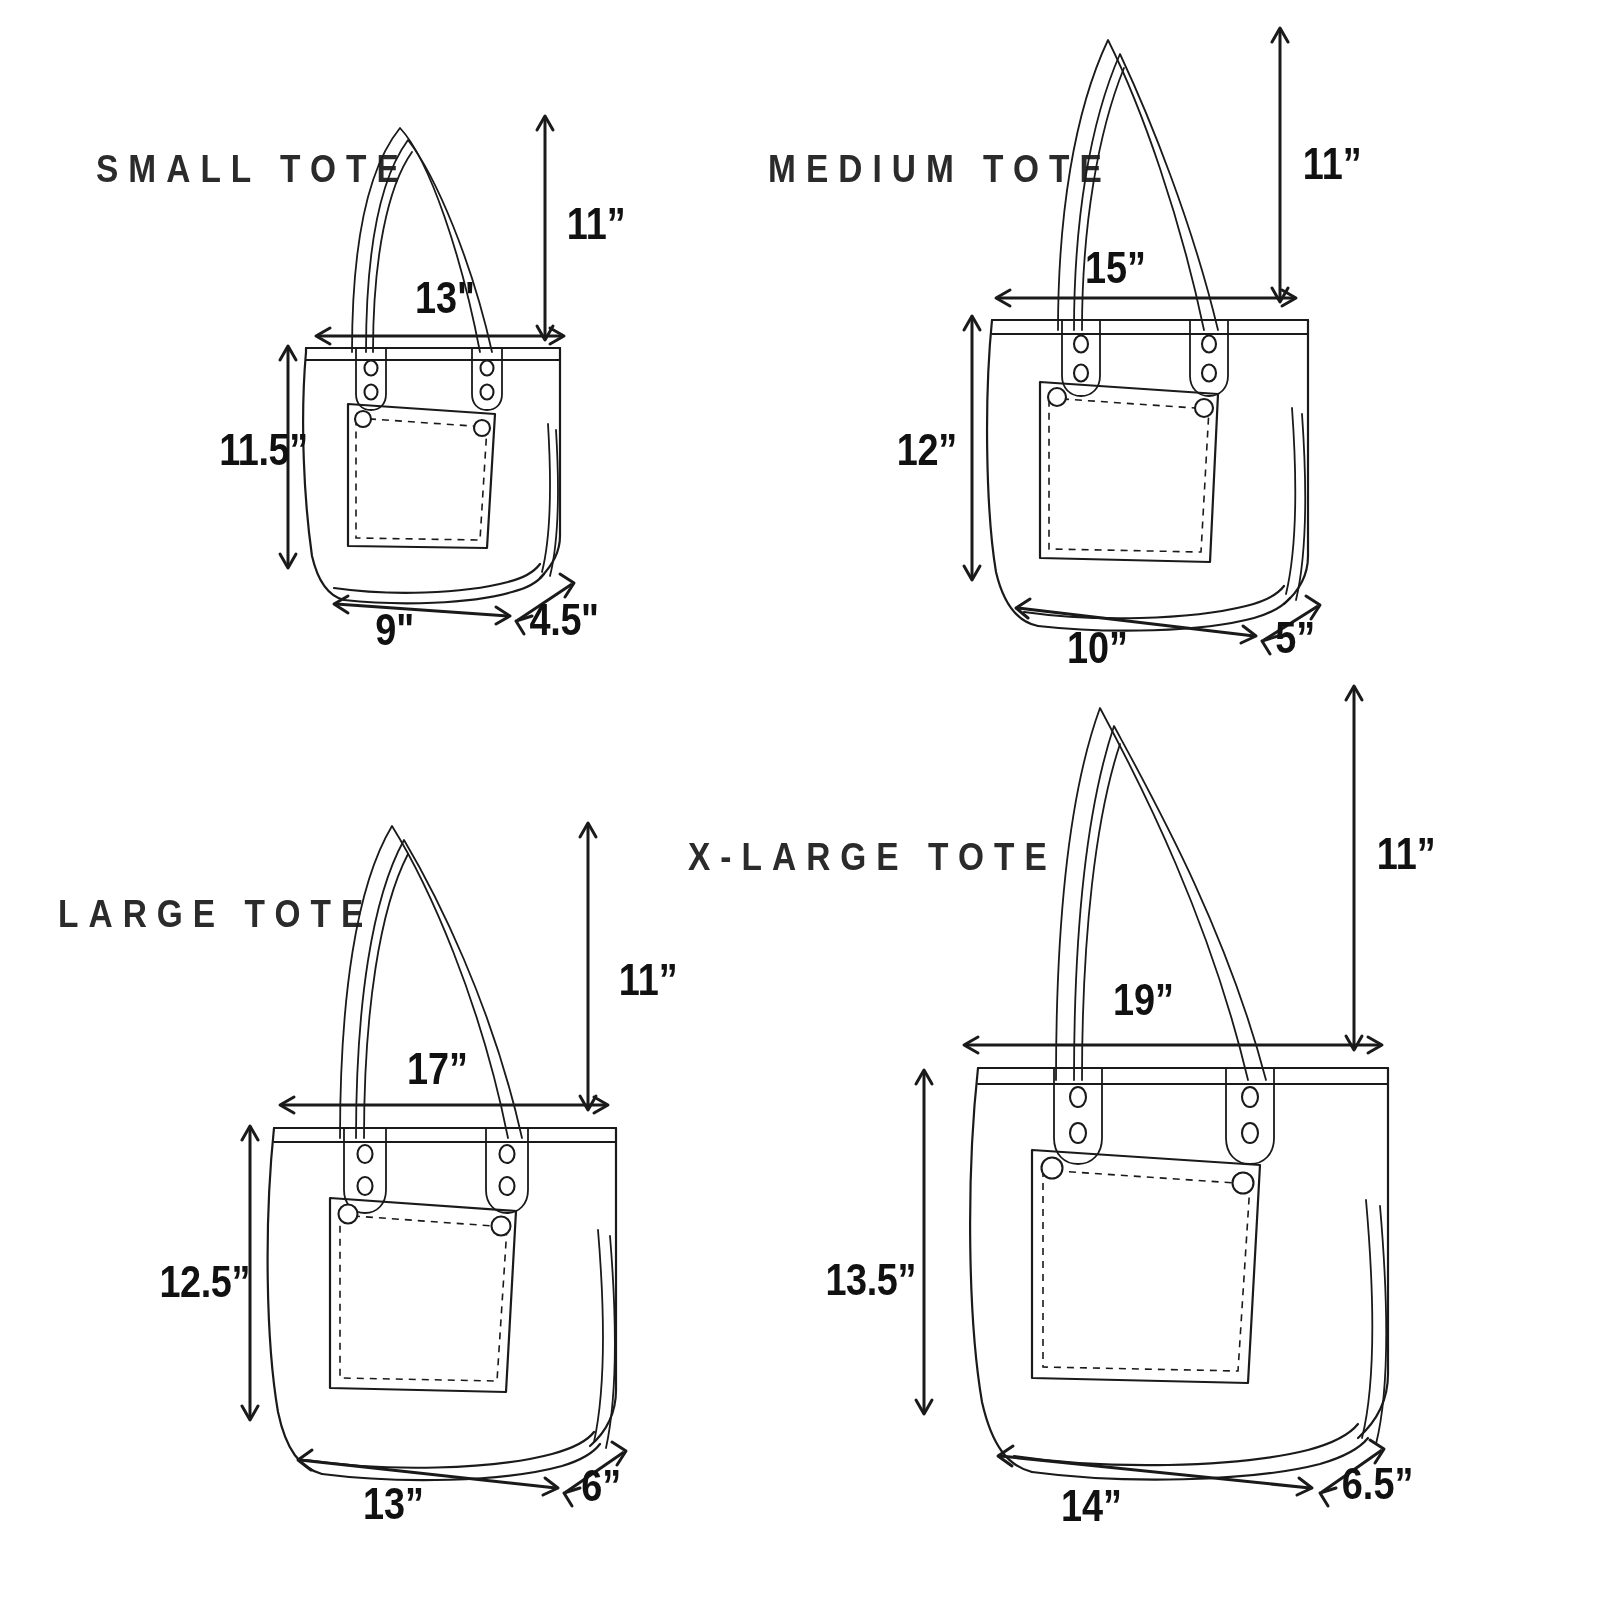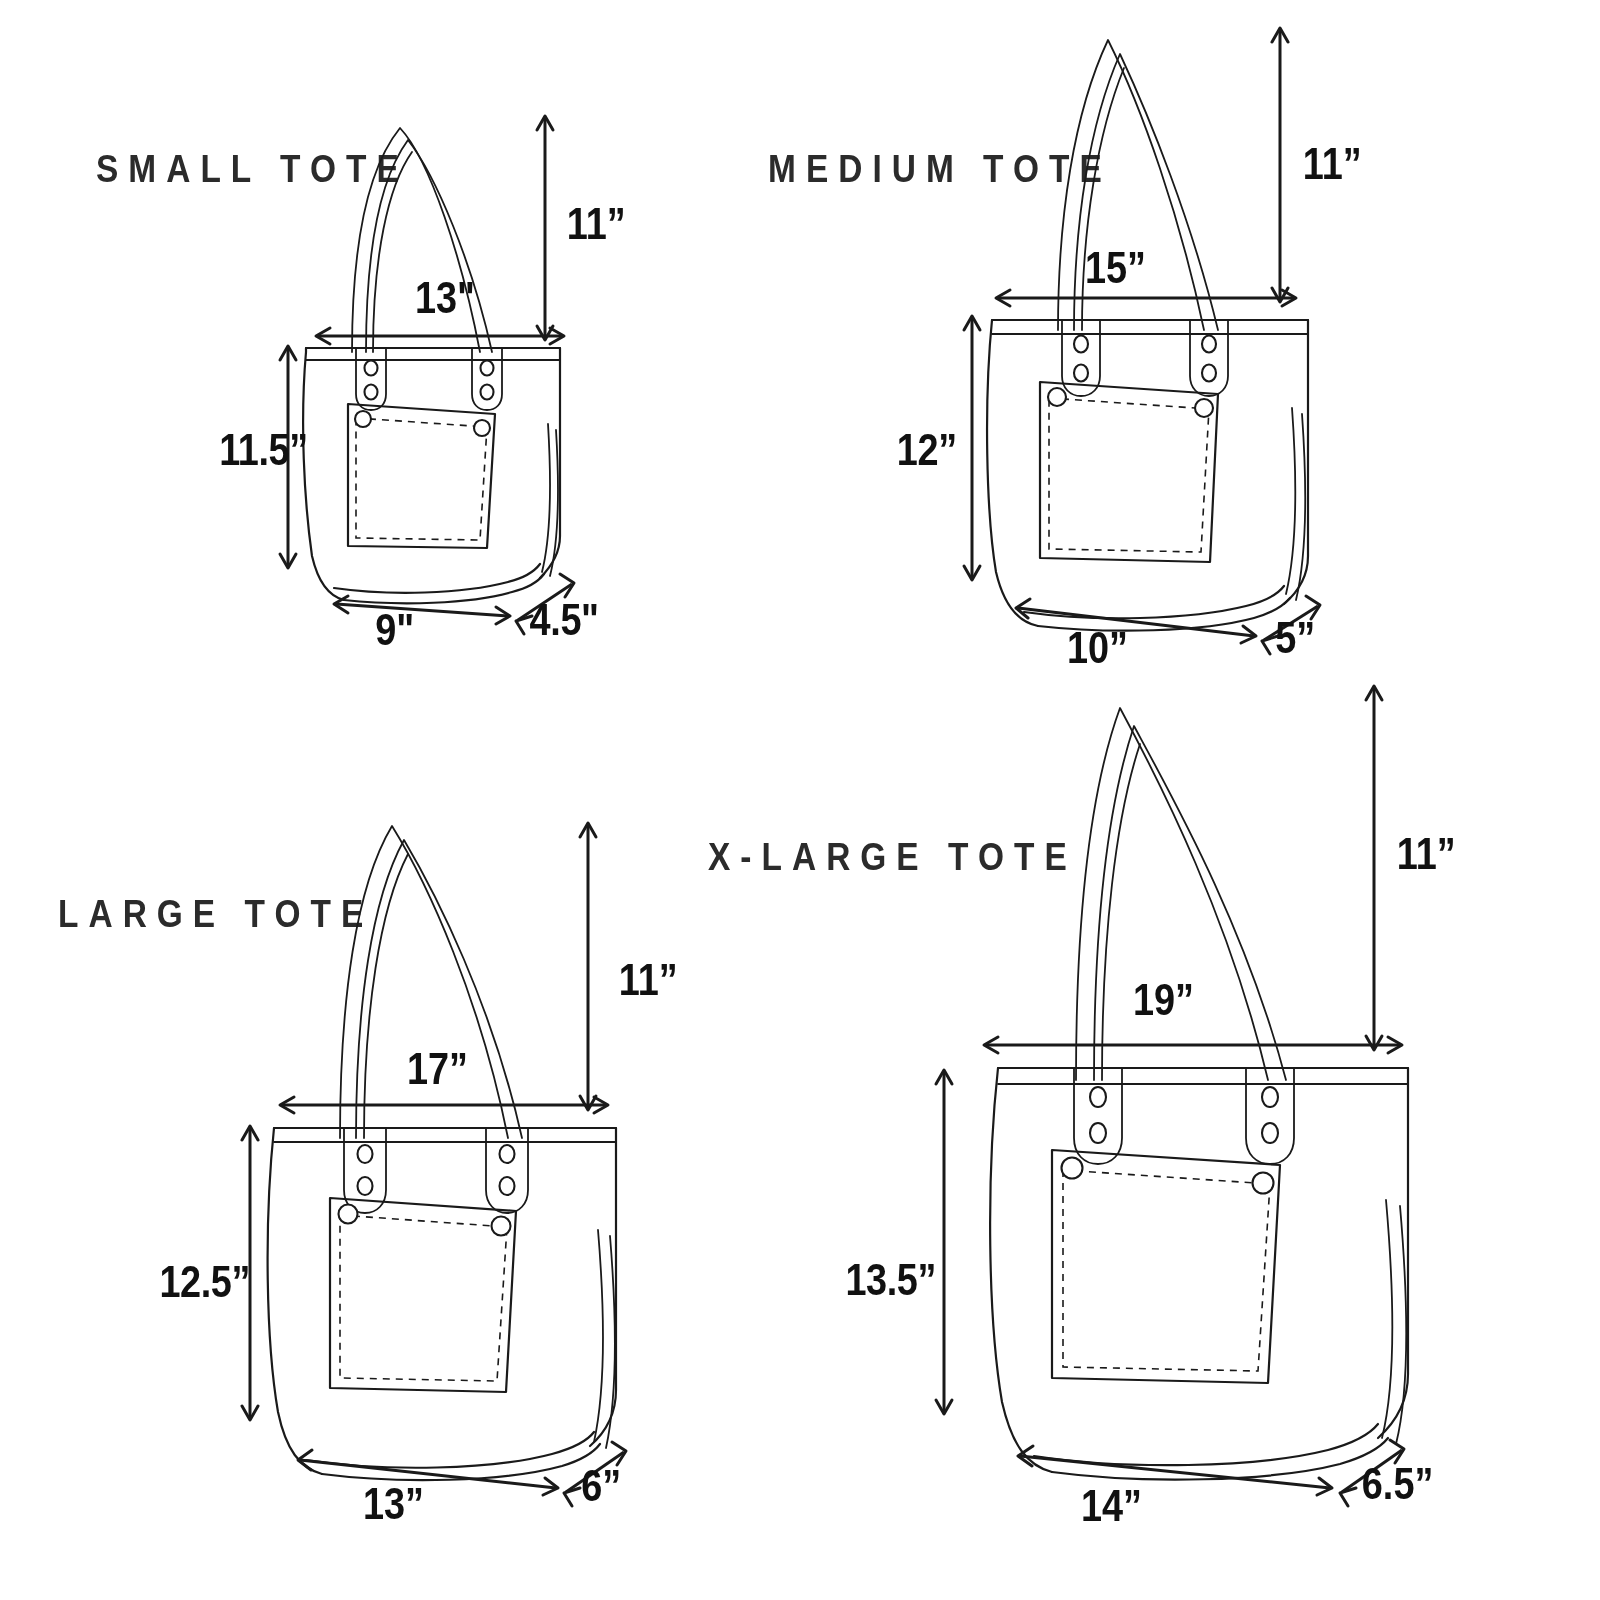--- a/index.html
+++ b/index.html
@@ -274,21 +274,21 @@
       <path class="dim-head" d="M612 752 L626 761 L617 775"></path>
     </svg>
 
     <div class="dim-label" style="left:402px; top:357px;">17”</div>
     <div class="dim-label" style="left:614px; top:268px;">11”</div>
     <div class="dim-label tight" style="left:152px; top:570px;">12.5”</div>
     <div class="dim-label" style="left:358px; top:792px;">13”</div>
     <div class="dim-label" style="left:578px; top:774px;">6”</div>
   </div>
 
-  <div class="tote-panel" style="left:690px; top:660px; width:910px; height:940px;">
+  <div class="tote-panel" style="left:670px; top:660px; width:910px; height:940px;">
 
     <div class="panel-title" style="left:18px; top:178px;">X-LARGE TOTE</div>
 
     <svg class="tote-svg" width="910" height="940" viewBox="0 0 910 940">
 
       <path class="bagline-thin" d="M386 420 C 386 258, 400 130, 430 48 C 472 126, 540 260, 578 420"></path>
       <path class="bagline-thin" d="M404 420 C 404 266, 418 144, 444 66 C 484 140, 556 268, 596 420"></path>
       <path class="bagline-thin" d="M412 420 C 412 274, 426 156, 450 84"></path>
 
       <path class="bagline" d="M308 408 C 296 518, 298 660, 312 742 C 322 786, 338 806, 362 812"></path>

